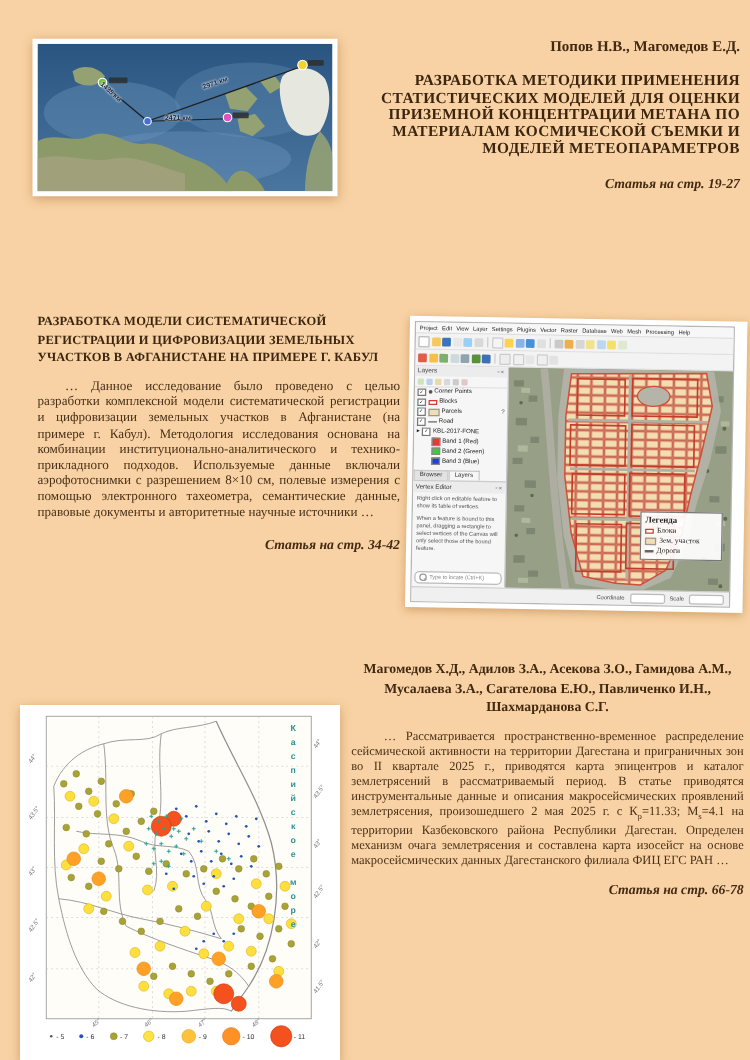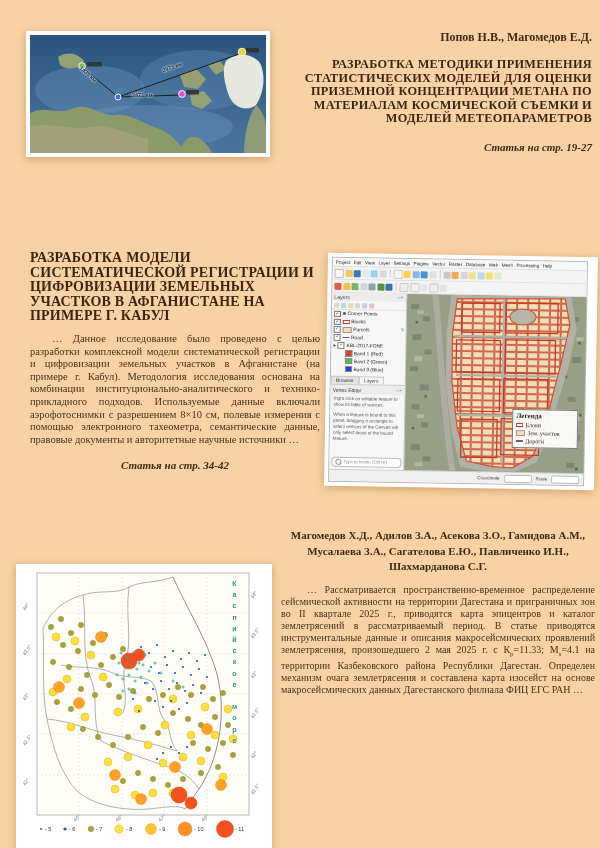--- a/index.html
+++ b/index.html
@@ -28,23 +28,23 @@
   .pageref{font-weight:bold;font-style:italic;color:#432a13;}
   
   .a1{left:272px;top:30px;width:320px;text-align:right;}
   .a1 .authors{font-size:12px;margin-bottom:13px;}
   .a1 .title{font-size:12.3px;line-height:13.6px;letter-spacing:.3px;width:306px;margin-left:auto;}
   .a1 .abstract{font-size:10.6px;line-height:12.7px;margin-top:10px;text-indent:16px;}
   .a1 .pageref{font-size:11px;margin-top:15px;}
   
   .a2{left:30px;top:251px;width:290px;}
   .a2 .authors{font-size:11.8px;margin-bottom:11px;}
-  .a2 .title{font-size:14px;line-height:14.6px;letter-spacing:.2px;}
+  .a2 .title{font-size:10px;line-height:14.6px;letter-spacing:.2px;}
   .a2 .abstract{font-size:10.5px;line-height:12.6px;margin-top:9px;text-indent:22px;}
-  .a2 .pageref{font-size:11px;margin-top:13px;text-align:center;}
+  .a2 .pageref{font-size:11px;margin-top:13px;text-align:right;}
   
   .a3{left:281px;top:528px;width:314px;text-align:center;}
   .a3 .authors{font-size:11px;line-height:15.5px;}
   .a3 .title{font-size:12.2px;line-height:14.2px;margin-top:9px;letter-spacing:.2px;}
   .a3 .abstract{font-size:10px;line-height:12.1px;margin-top:9px;text-indent:26px;}
   .a3 .pageref{font-size:11px;margin-top:11px;text-align:right;}
   sub{font-size:7px;}
   
   .map1{left:26px;top:31px;width:244px;height:126px;padding:4px;box-sizing:border-box;}
   .dist{position:absolute;font-family:"Liberation Sans","DejaVu Sans",sans-serif;
@@ -597,15 +597,16 @@
         <circle cx="204" cy="260" r="8.5" fill="#f4511e" stroke="#c23c10" stroke-width=".5"></circle>
         <text x="214" y="262">- 11</text>
       </g>
     </svg>
     <div class="sea">Каспийское море</div>
   </div>
 
   <div class="art a3">
     <div class="authors">Магомедов Х.Д., Адилов З.А., Асекова З.О., Гамидова А.М., Мусалаева З.А., Сагателова Е.Ю., Павличенко И.Н., Шахмарданова С.Г.</div>
     <p class="abstract"><span>… Рассматривается пространственно-временное распределение сейсмической активности на территории Дагестана и приграничных зон во II квартале 2025 г., приводятся карта эпицентров и каталог землетрясений в рассматриваемый период. В статье приводятся инструментальные данные и описания макросейсмических проявлений землетрясения, произошедшего 2 мая 2025 г. с К</span><sub>р</sub><span>=11.33; М</span><sub>s</sub><span>=4.1 на территории Казбековского района Республики Дагестан. Определен механизм очага землетрясения и составлена карта изосейст на основе макросейсмических данных Дагестанского филиала ФИЦ ЕГС РАН …</span></p>
+    <div class="pageref">Статья на стр. 66-78</div>
   </div>
 
 </div>
 
 </body></html>

